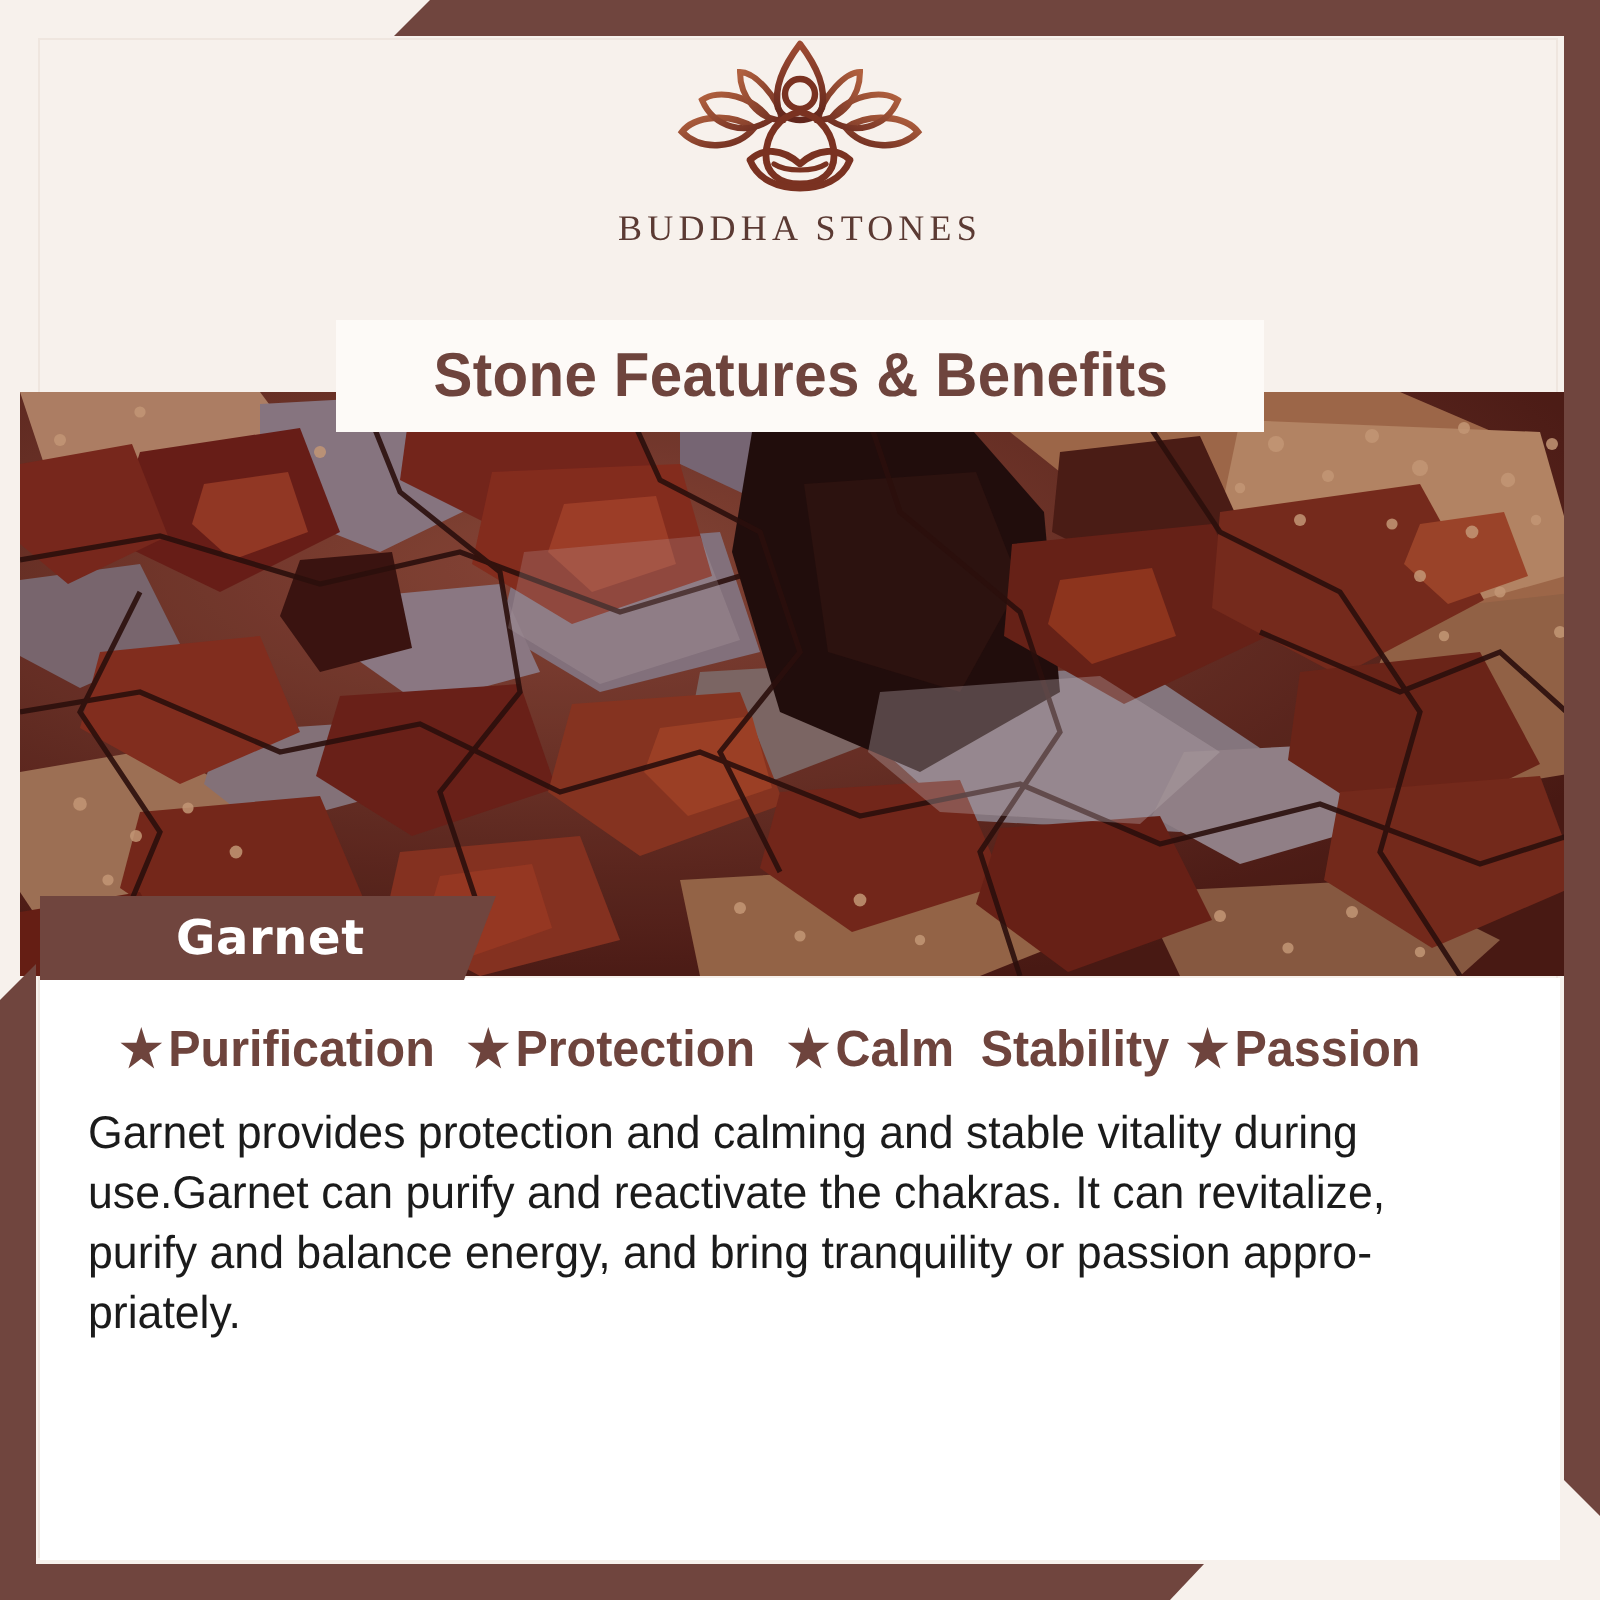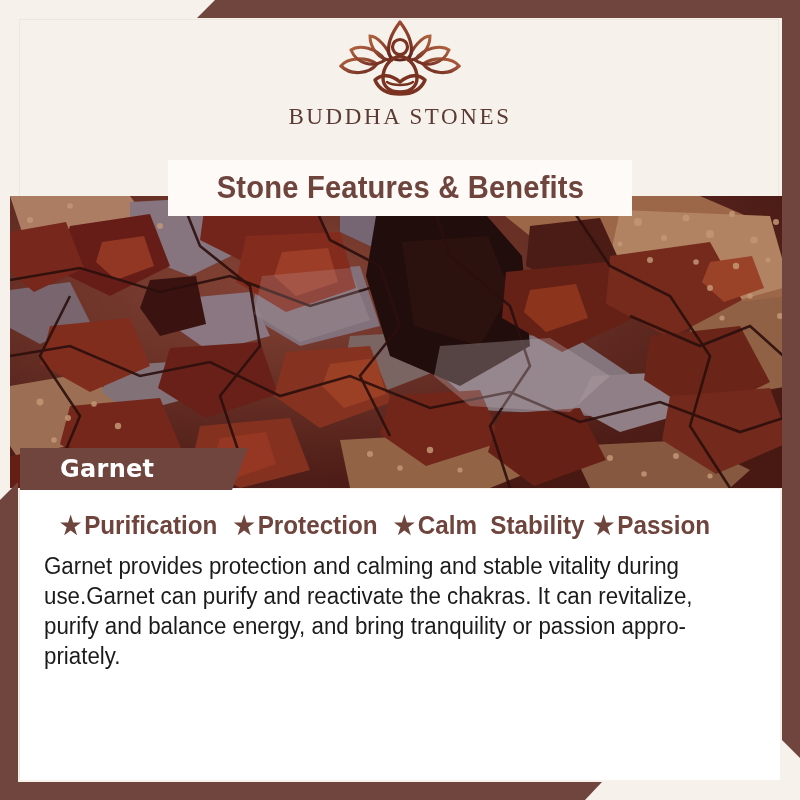--- a/index.html
+++ b/index.html
@@ -87,21 +87,21 @@
     align-items: center;
   }
   .logo-mark {
     width: 150px;
     height: 86px;
     display: block;
   }
   .brand-name {
     margin-top: 2px;
     font-family: "Liberation Serif", serif;
-    font-size: 23px;
+    font-size: 18px;
     letter-spacing: 2.6px;
     color: #5b3a33;
     font-weight: 400;
   }
 
   
   .title-banner {
     position: absolute;
     top: 160px;
     left: 168px;
@@ -147,21 +147,21 @@
     left: 20px;
     width: 228px;
     height: 42px;
     background: #70453e;
     clip-path: polygon(0 0, 228px 0, 212px 42px, 0 42px);
     display: flex;
     align-items: center;
     z-index: 6;
   }
   .stone-name {
-    margin-left: 40px;
+    margin-left: 68px;
     color: #ffffff;
     font-size: 24px;
     font-weight: bold;
     letter-spacing: 0.3px;
     font-family: "DejaVu Sans", sans-serif;
   }
 
   
   .content {
     position: absolute;

